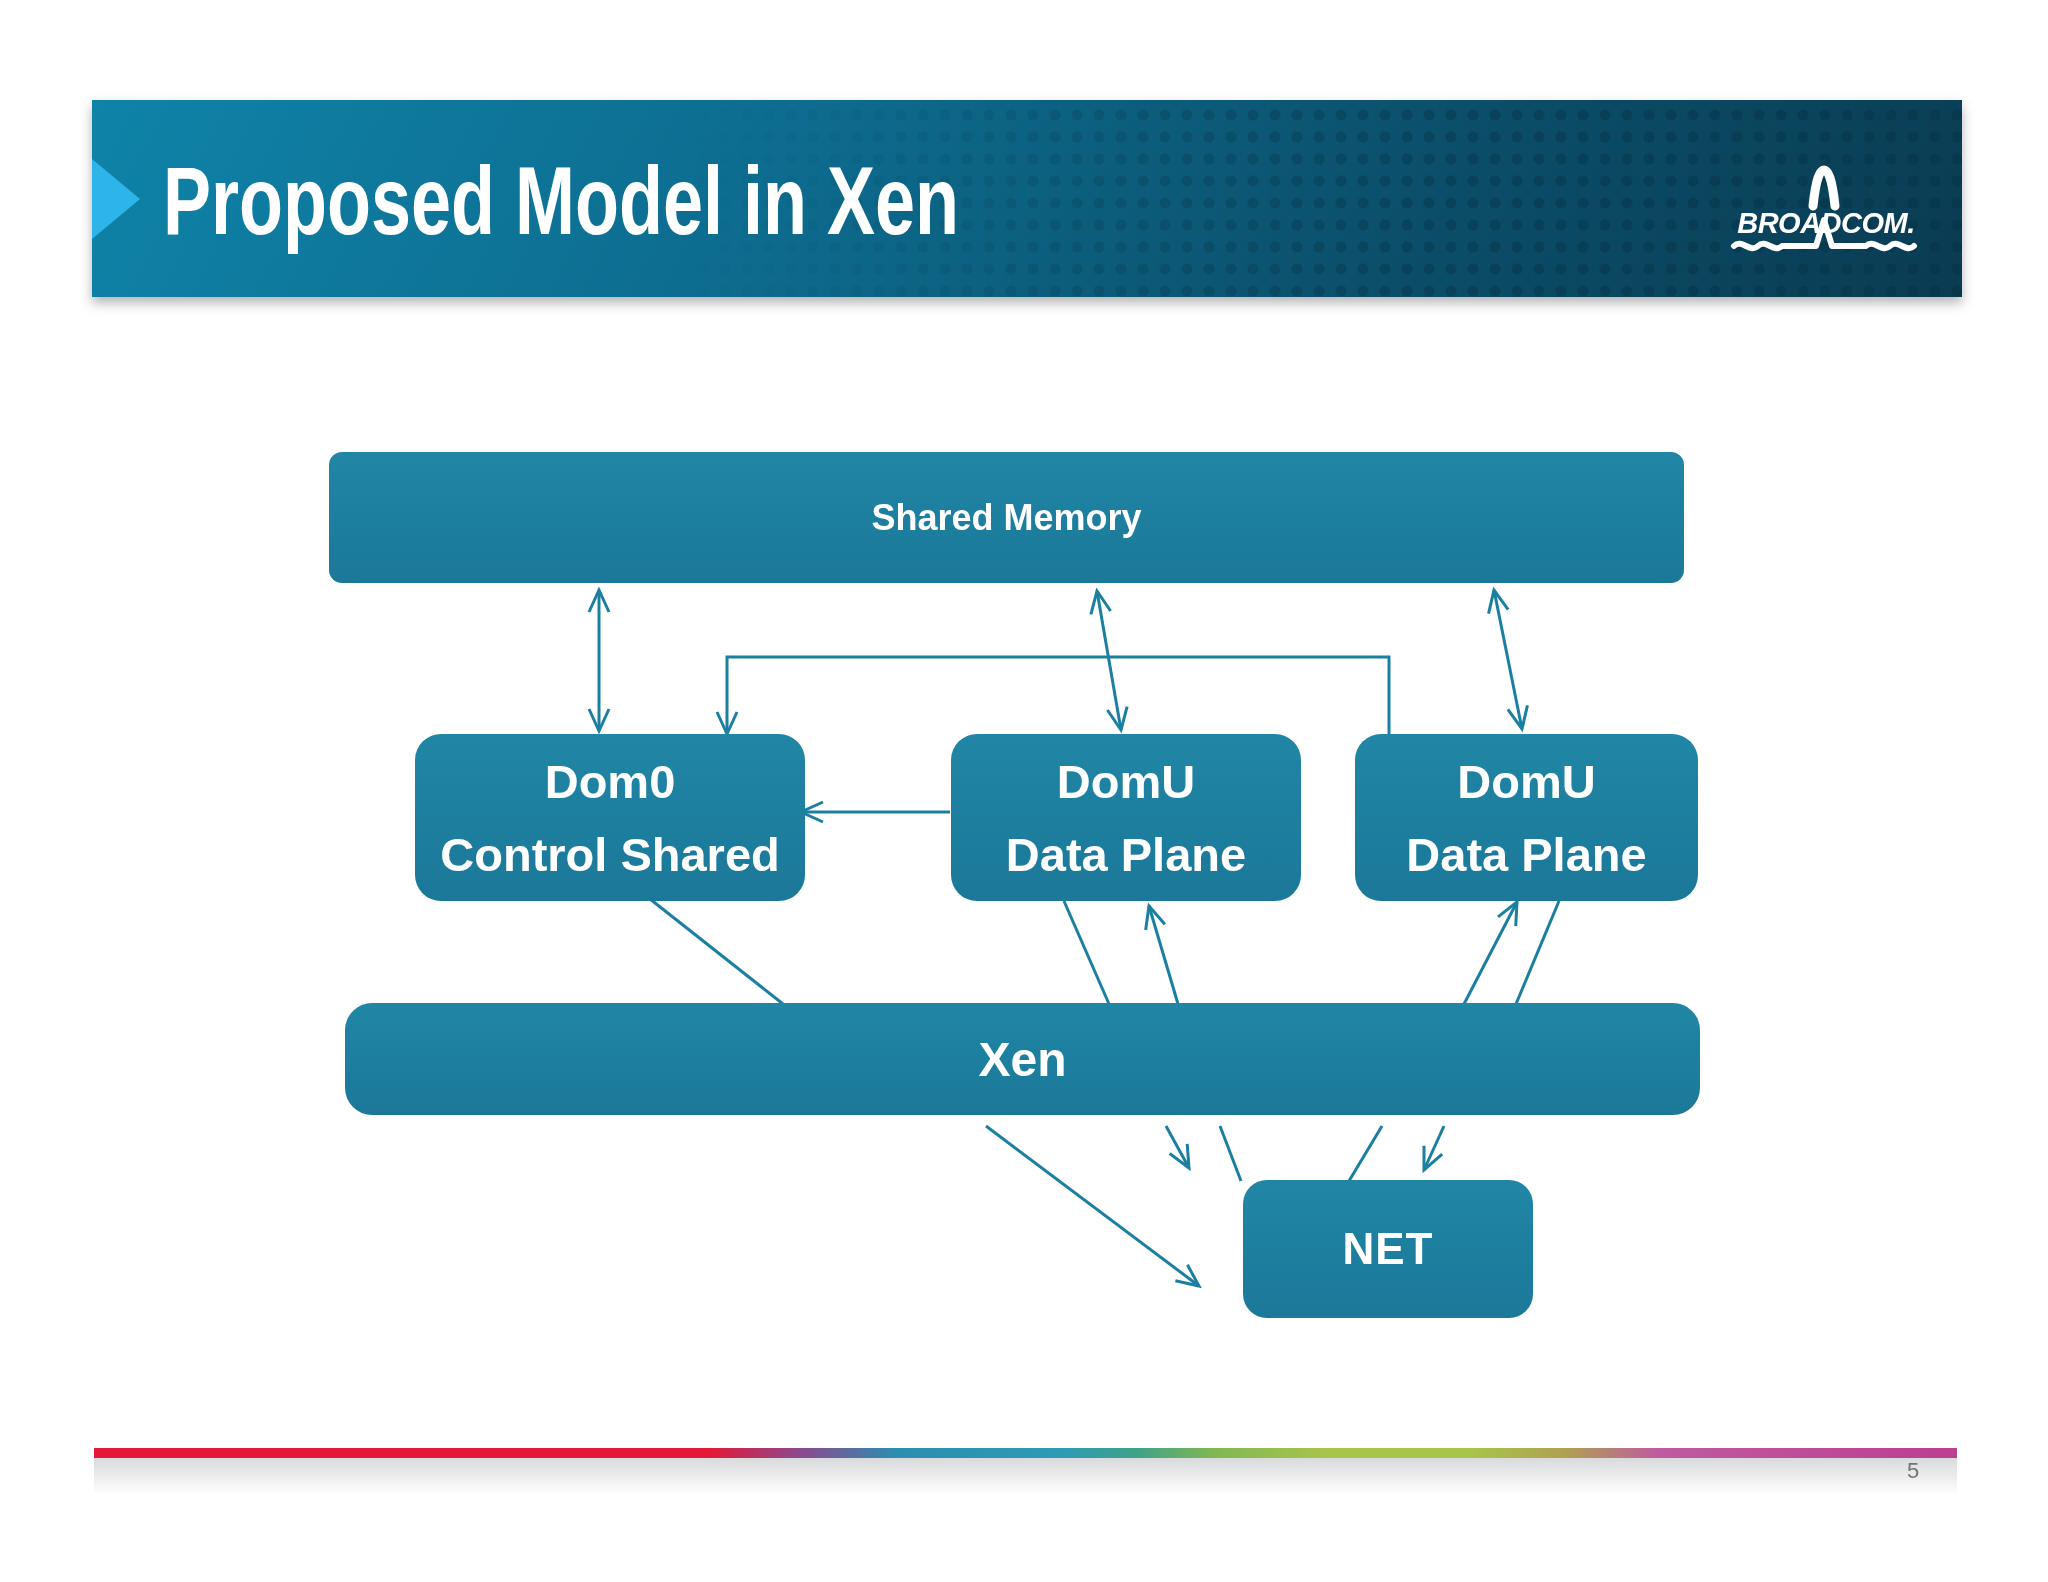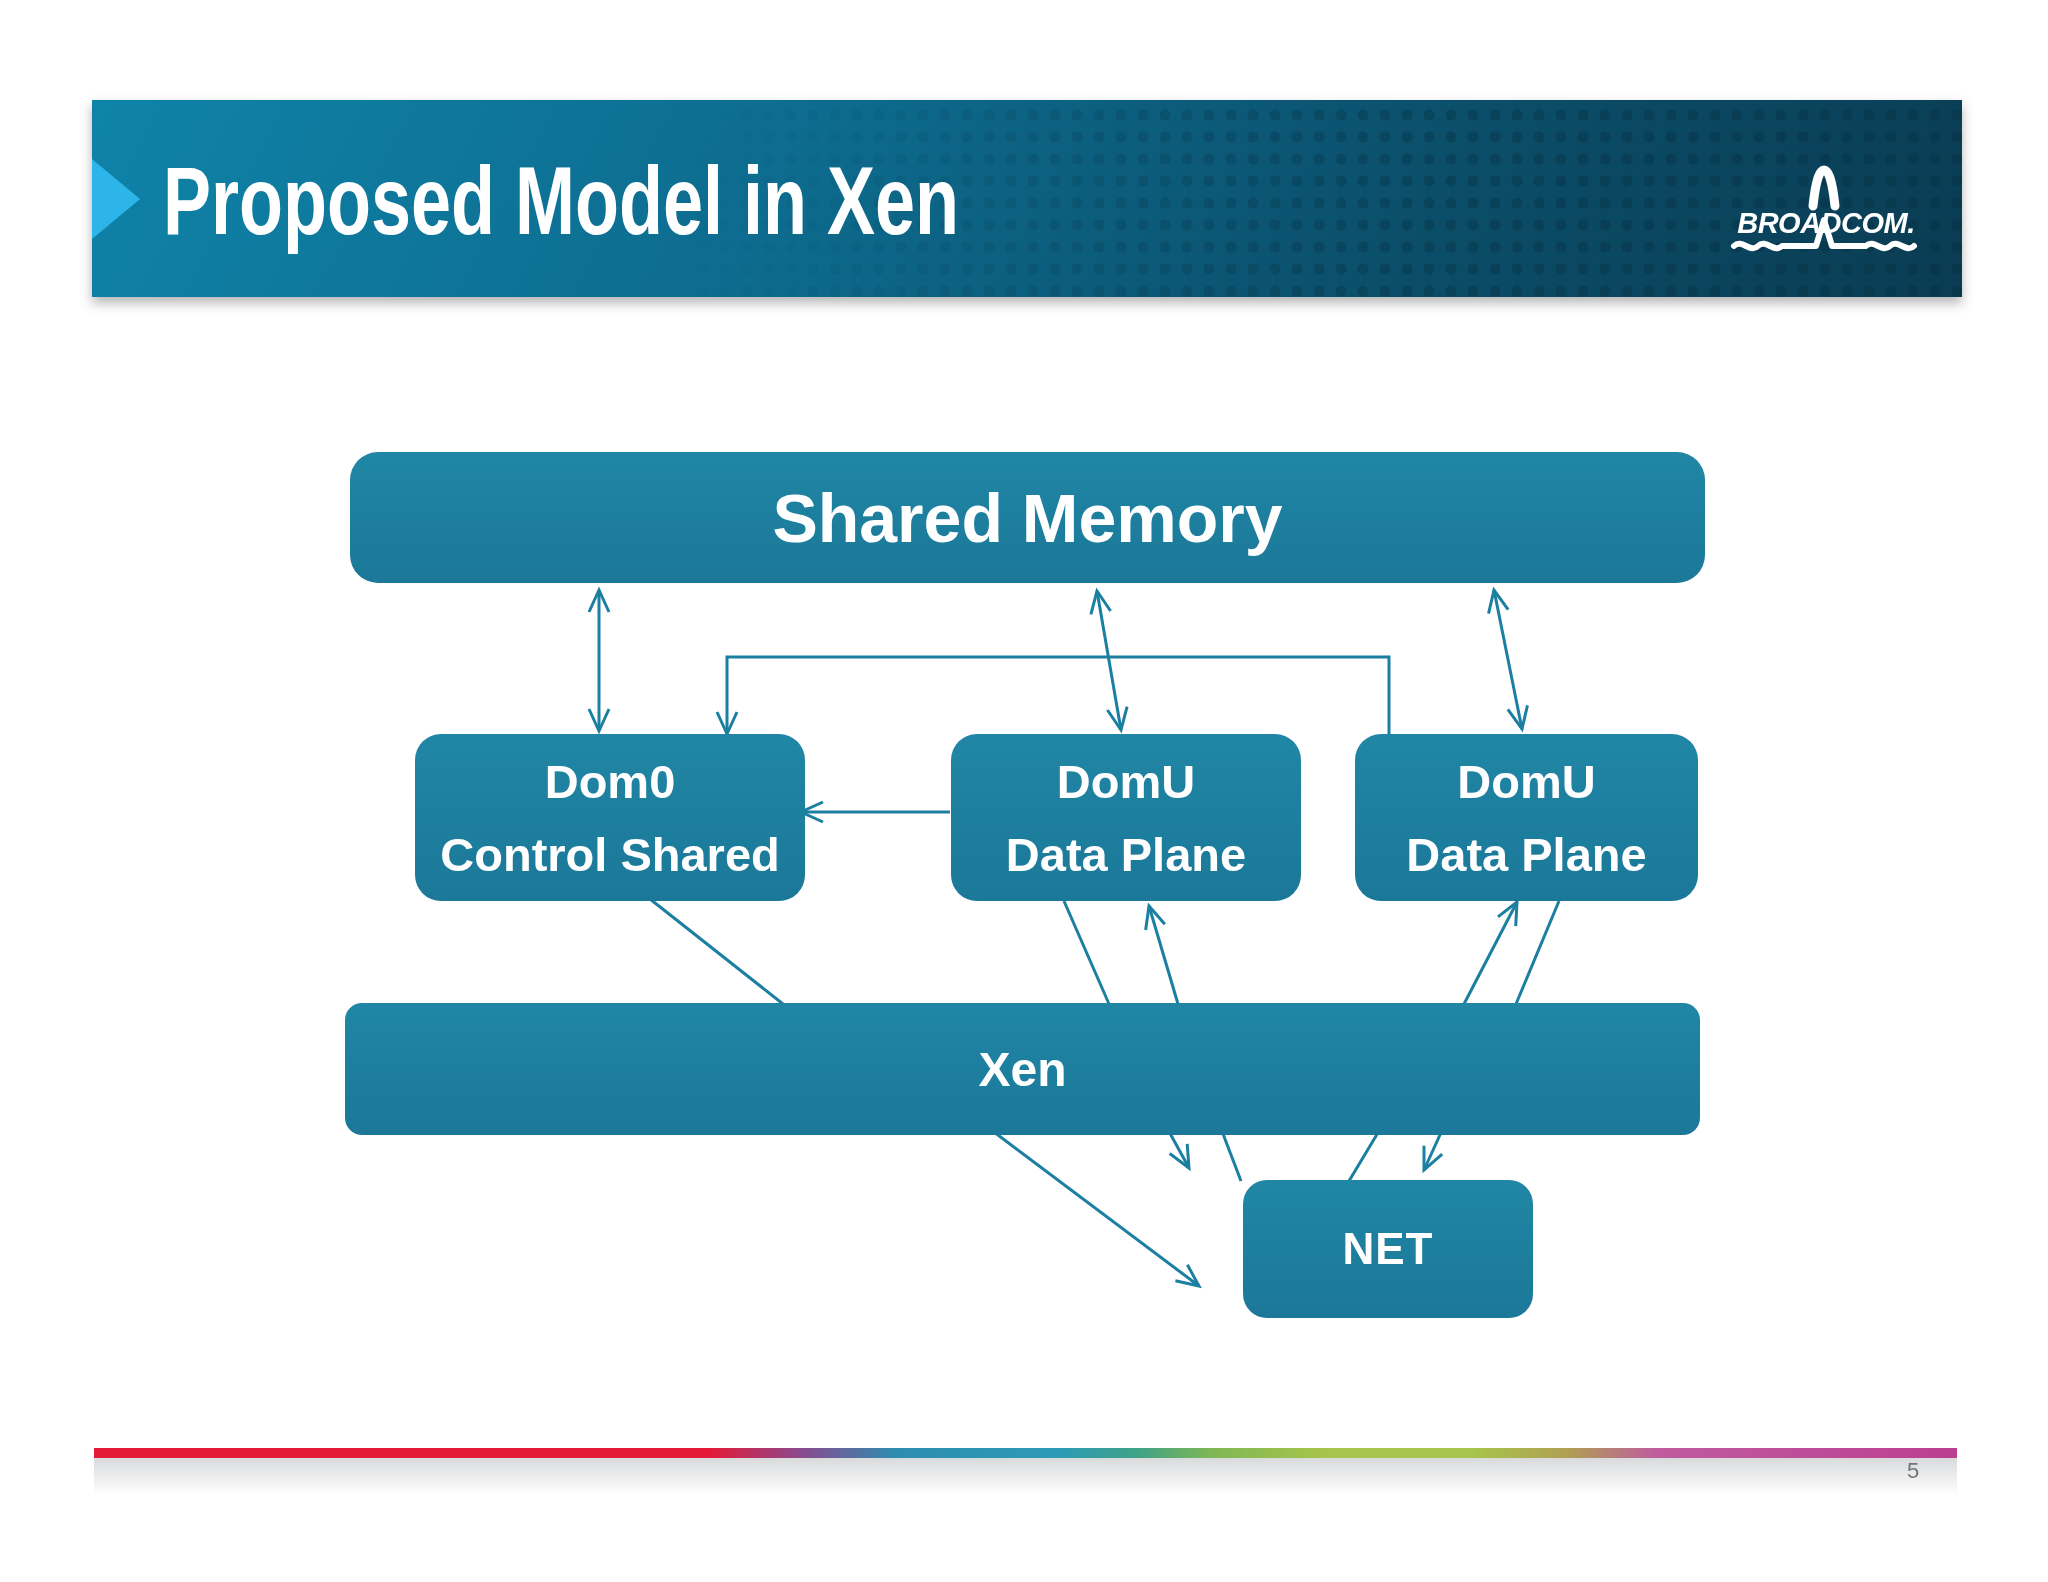--- a/index.html
+++ b/index.html
@@ -40,25 +40,25 @@
   .arrows{position:absolute;left:0;top:0;width:2048px;height:1582px;}
   .arrows line,.arrows path{stroke:var(--edge,#1b7fa1);stroke-width:3;fill:none;}
   .arrowhead{stroke:var(--edge,#1b7fa1);stroke-width:3;fill:none;}
 
   .node{
     position:absolute;display:flex;flex-direction:column;align-items:center;justify-content:center;
     background:linear-gradient(180deg,#2186a5 0%,var(--node-fill,#1d7e9e) 55%,#1c7899 100%);
     color:#ffffff;font-weight:bold;text-align:center;
   }
   .node span{display:block;}
-  .node-sm   {left:350px; top:452px;  width:1355px;height:131px;border-radius:28px;font-size:68px;}
+  .node-sm   {left:329px; top:452px;  width:1355px;height:131px;border-radius:13px;font-size:36px;}
   .node-dom0 {left:407px; top:734px;  width:390px; height:167px;border-radius:26px;font-size:47px;line-height:73px;margin-left:8px;}
   .node-domu1{left:951px; top:734px;  width:350px; height:167px;border-radius:26px;font-size:47px;line-height:73px;}
   .node-domu2{left:1355px;top:734px;  width:343px; height:167px;border-radius:26px;font-size:47px;line-height:73px;}
-  .node-xen  {left:345px; top:1003px; width:1355px;height:132px;border-radius:17px;font-size:48px;}
+  .node-xen  {left:345px; top:1003px; width:1355px;height:112px;border-radius:27px;font-size:48px;}
   .node-net  {left:1205px;top:1180px; width:290px; height:138px;border-radius:24px;font-size:44px;letter-spacing:1px;margin-left:38px;}
 
   
   .footer-accent{
     position:absolute;left:94px;top:1448px;width:1863px;height:10px;
     background:linear-gradient(to right,
       var(--accent-red,#e31937) 0%, var(--accent-red,#e31937) 33%,
       #8a4a8f 38%, #2d8db0 43%, var(--accent-teal,#2e9bb5) 52%,
       #3fa287 56%, #7fb754 60%, var(--accent-lime,#a7c44b) 66%,
       var(--accent-lime,#a7c44b) 74%, #b0a052 79%, #bf5b9f 84%,

